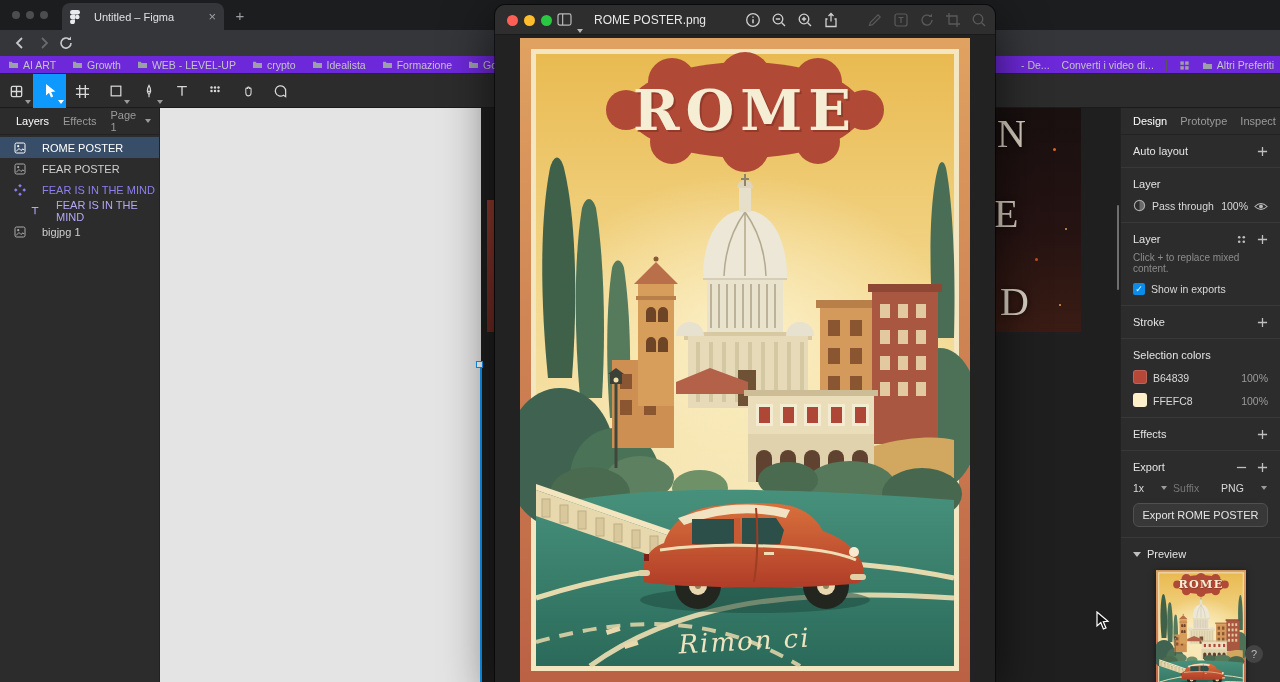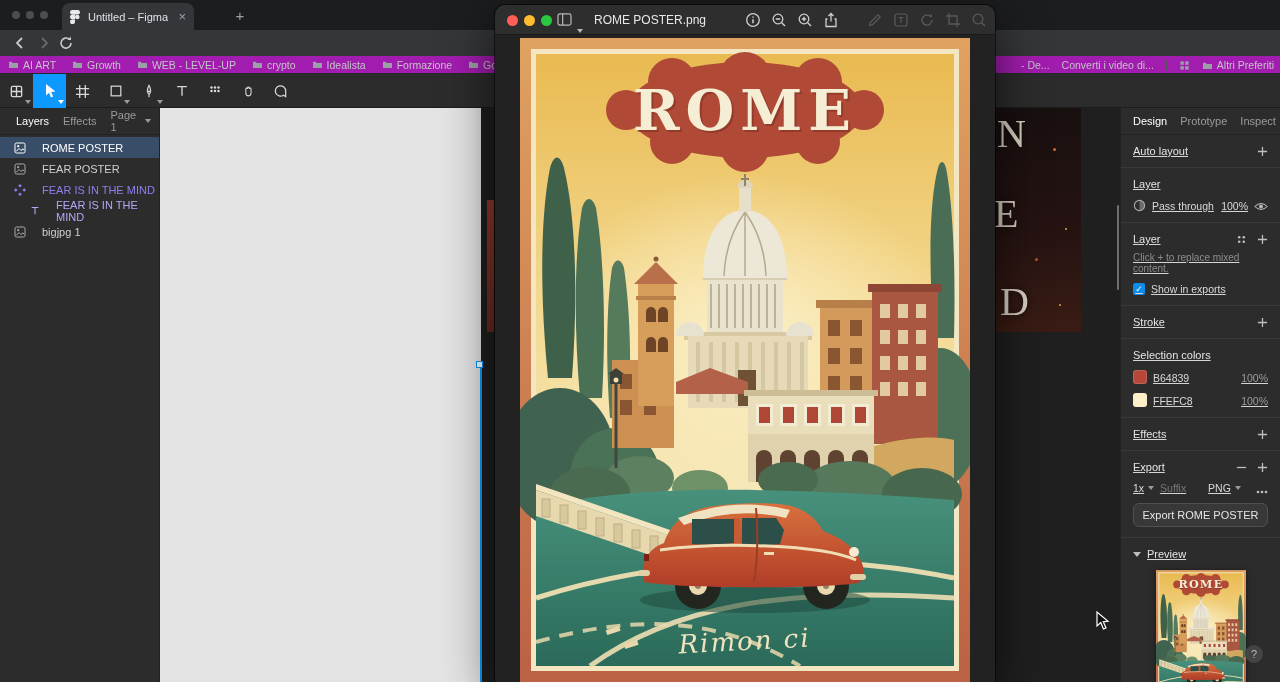--- a/index.html
+++ b/index.html
@@ -4,42 +4,42 @@
 <style>
   * { box-sizing: border-box; margin: 0; padding: 0; }
   html,body { background:#000; }
   body { font-family:"Liberation Sans", sans-serif; }
   .screen { position:relative; width:1280px; height:682px; overflow:hidden; background:#1f1f1f; }
   svg { display:block; }
 
   
   .tabstrip { position:absolute; left:0; top:0; width:1280px; height:30px; background:#1c1d1f; }
   .traffic-dot { position:absolute; top:11px; width:8px; height:8px; border-radius:50%; background:#4c4d4f; }
-  .browser-tab { position:absolute; left:62px; top:3px; width:132px; height:27px; background:#35363a;
-    border-radius:8px 8px 0 0; display:flex; align-items:center; gap:8px; padding:0 8px; }
+  .browser-tab { position:absolute; left:62px; top:3px; width:162px; height:27px; background:#35363a;
+    border-radius:8px 8px 0 0; display:flex; align-items:center; gap:14px; padding:0 8px; }
   .browser-tab .title { flex:1; font-size:11px; color:#dfe1e5; white-space:nowrap; overflow:hidden; text-overflow:ellipsis; }
   .tab-close { color:#9aa0a6; font-size:13px; line-height:1; cursor:default; }
   .newtab { position:absolute; left:232px; top:7px; width:16px; height:16px; color:#9aa0a6; font-size:15px;
     display:flex; align-items:center; justify-content:center; }
 
   .navbar { position:absolute; left:0; top:30px; width:1280px; height:26px; background:#35363a; }
   .nav-ic { position:absolute; top:5px; width:16px; height:16px; color:#c7c8ca; }
   .nav-ic.dim { color:#696a6d; }
   .url-pill { position:absolute; left:80px; top:33px; width:888px; height:20px; background:#202124; border-radius:11px;
     display:flex; align-items:center; gap:6px; padding:0 10px; overflow:hidden; }
   .url-text { font-size:11px; color:#bfc1c4; white-space:nowrap; overflow:hidden; }
   .ext-row { position:absolute; right:4px; top:33px; height:20px; display:flex; align-items:center; gap:8px; }
   .ext-dot { width:13px; height:13px; border-radius:50%; }
   .ext-sq { width:13px; height:13px; border-radius:3px; }
   .browser-avatar { width:18px; height:18px; border-radius:50%;
     background:linear-gradient(135deg,#e07be0,#5a7bf0); }
   .kebab { width:4px; height:14px; display:flex; flex-direction:column; justify-content:space-between; padding:1px 0; }
   .kebab i { width:3px; height:3px; border-radius:50%; background:#c7c8ca; }
 
-  .bookmarks { position:absolute; left:0; top:56px; width:1280px; height:18px; background:#a21caf;
+  .bookmarks { position:absolute; left:0; top:56px; width:1280px; height:18px; background:#6d28d9;
     border-bottom:1px solid #27282b; display:flex; align-items:center; gap:16px; padding-left:8px;
     font-size:10.5px; color:#c3c4c6; }
   .bm { display:flex; align-items:center; gap:4px; white-space:nowrap; }
   .bookmarks-right { position:absolute; right:6px; top:56px; height:18px; display:flex; align-items:center; gap:12px;
     font-size:10.5px; color:#c3c4c6; background:transparent; }
   .bm-sep { width:1px; height:11px; background:#55565a; }
 
   
   .fg-toolbar { position:absolute; left:0; top:74px; width:1280px; height:34px; background:#2c2c2c;
     border-bottom:1px solid #1b1b1b; }
@@ -85,41 +85,41 @@
     text-shadow:0 0 6px rgba(0,0,0,.6); }
   .ember { position:absolute; border-radius:50%; }
   .canvas-scrollbar { position:absolute; right:1px; top:97px; width:2px; height:85px; background:#6e6e6e; border-radius:1px; }
 
   
   .fg-inspector { position:absolute; right:0; top:108px; width:160px; bottom:0; background:#2c2c2c;
     border-left:1px solid #222; color:#d5d5d5; font-size:11px; }
   .insp-tabs { height:27px; display:flex; align-items:center; gap:13px; padding:0 12px; border-bottom:1px solid #222; }
   .insp-tabs .active { color:#fff; }
   .insp-tabs .muted { color:#9b9b9b;text-align:right; }
-  .section { padding:10px 12px; border-bottom:1px solid #383838;text-decoration:underline; }
+  .section { padding:10px 12px; border-bottom:1px solid #383838; }
   .sec-head { display:flex; align-items:center; }
   .sec-head .lbl { color:#e4e4e4; }
   .sec-icons { margin-left:auto; display:flex; align-items:center; gap:10px; color:#bfbfbf; }
   .insp-row { display:flex; align-items:flex-end; gap:6px; margin-top:9px; color:#d9d9d9; font-size:10.5px; }
   .hint { margin-top:7px; color:#8c8c8c; font-size:10px; }
   .checkbox { width:12px; height:12px; background:#0c8ce9; border-radius:2px; color:#fff; font-size:9px;
     display:flex; align-items:center; justify-content:center; }
   .swatch { width:14px; height:14px; border-radius:3px; border:1px solid rgba(255,255,255,.15); }
   .sw-0 { background:#B64839; }
   .sw-1 { background:#FFEFC8; }
   .pct { margin-left:auto; color:#9b9b9b; }
   .export-btn { margin-top:9px; width:100%; background:#383838; border:1px solid #505050; border-radius:6px;
     color:#e4e4e4; font-size:11px; text-align:center; padding:5px 0; font-family:inherit; }
   .suffix-input { background:transparent; border:none; outline:none; width:42px; font-size:10.5px; color:#d9d9d9;
     font-family:inherit; }
   .suffix-input::placeholder { color:#777; }
   .caret-down { width:0; height:0; border-left:4px solid transparent; border-right:4px solid transparent;
     border-top:5px solid #bfbfbf; display:inline-block; }
   .preview-thumb { margin:10px auto 0; width:90px; height:129px; box-shadow:0 1px 6px rgba(0,0,0,.5); }
-  .dd { display:flex; align-items:center; gap:4px; }
+  .dd { display:flex; align-items:center; gap:17px; }
   .dd .chev { border-top-color:#9b9b9b; }
 
   
   .preview-window { position:absolute; left:495px; top:5px; width:500px; height:677px; background:#252525;
     border-radius:10px 10px 0 0; box-shadow:0 14px 50px rgba(0,0,0,.65), 0 0 0 1px rgba(0,0,0,.55); z-index:40; }
   .pw-titlebar { position:relative; height:30px; background:#2e2e2e; border-radius:10px 10px 0 0;
     border-bottom:1px solid #1a1a1a; }
   .tl { position:absolute; top:10px; width:11px; height:11px; border-radius:50%; }
   .pw-side-toggle { position:absolute; left:62px; top:8px; color:#b8b8b8; }
   .pw-side-chev { position:absolute; left:82px; top:14px; }

